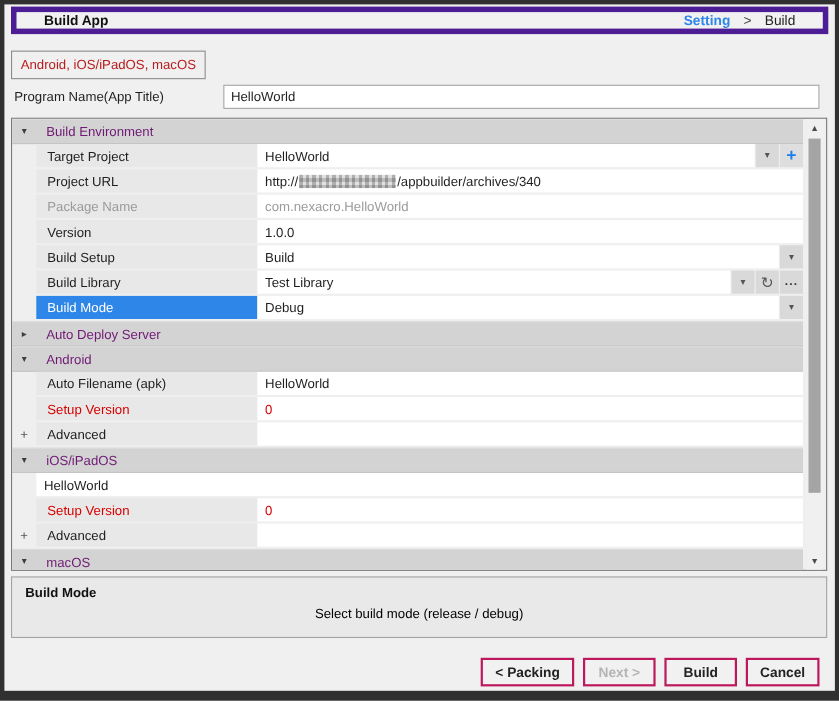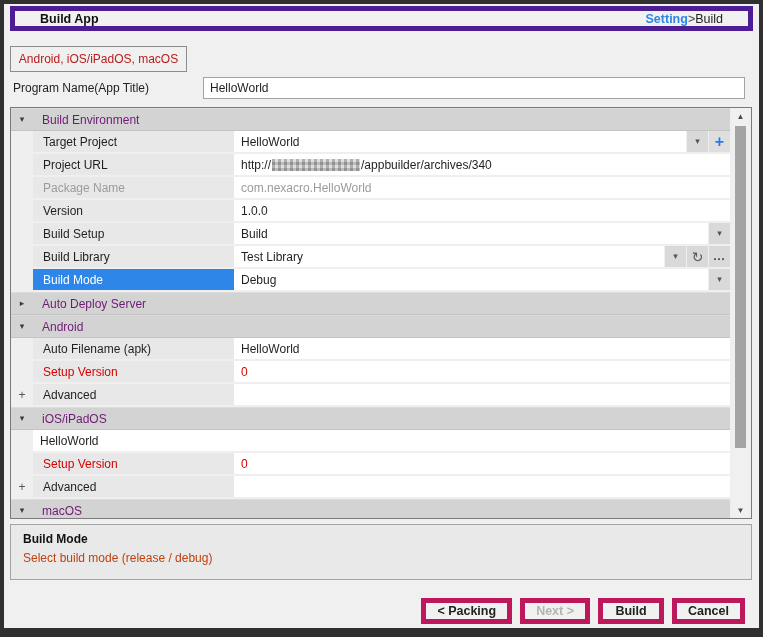--- a/index.html
+++ b/index.html
@@ -12,21 +12,21 @@
   }
   .window { position:absolute; left:4px; top:4px; width:755px; height:624px; background:#f0f0f0; }
 
   
   .titlebar {
     position:absolute; left:6px; top:2px; width:743px; height:25px;
     border:5px solid #4c1d95; background:#f1f1f1;
     display:flex; align-items:center; justify-content:space-between; padding:0 25px;
   }
   .title { font-weight:bold; font-size:12.5px; color:#111; }
-  .breadcrumb { display:flex; align-items:center; gap:0; font-size:12.5px; }
+  .breadcrumb { display:flex; align-items:center; gap:12px; font-size:12.5px; }
   .crumb-link { color:var(--accent,#2e86e8); font-weight:bold; cursor:pointer; }
   .crumb-sep { color:#444; }
   .crumb-current { color:#222; }
 
   
   .tab {
     position:absolute; left:6px; top:42px; width:177px; height:26px;
     border:1px solid #8c8c8c; background:#f0f0f0;
     display:flex; align-items:center; justify-content:center; color:#b91c1c;
   }
@@ -83,26 +83,26 @@
   .scroll-btn.up { top:1px; }
   .scroll-btn.down { bottom:1px; }
   .thumb { position:absolute; left:2px; width:11px; top:18px; height:322px; background:#a4a4a4; cursor:pointer; }
 
   
   .desc {
     position:absolute; left:6px; top:520px; width:742px; height:56px;
     border:1px solid #a3a3a3; background:#e9e9e9; padding:7px 12px;
   }
   .desc-title { font-weight:bold; margin-bottom:5px; color:#111; }
-  .desc-text { color:#c2410c; }
+  .desc-text { color:#000000;text-align:center; }
 
   
   .footer { position:absolute; right:14px; top:594px; display:flex; gap:8px; }
   .btn {
-    min-width:66px; height:26px; border:5px solid #be185d; background:#f1f1f1;
+    min-width:66px; height:26px; border:2px solid #be185d; background:#f1f1f1;
     font-family:"Liberation Sans",sans-serif; font-weight:bold; font-size:12.5px; color:#222;
     display:flex; align-items:center; justify-content:center; padding:0 11px; cursor:pointer;
   }
   .btn.disabled { color:#b4b4b4; cursor:default; }
 </style>
 </head>
 <body>
 
 <div class="window">
 

